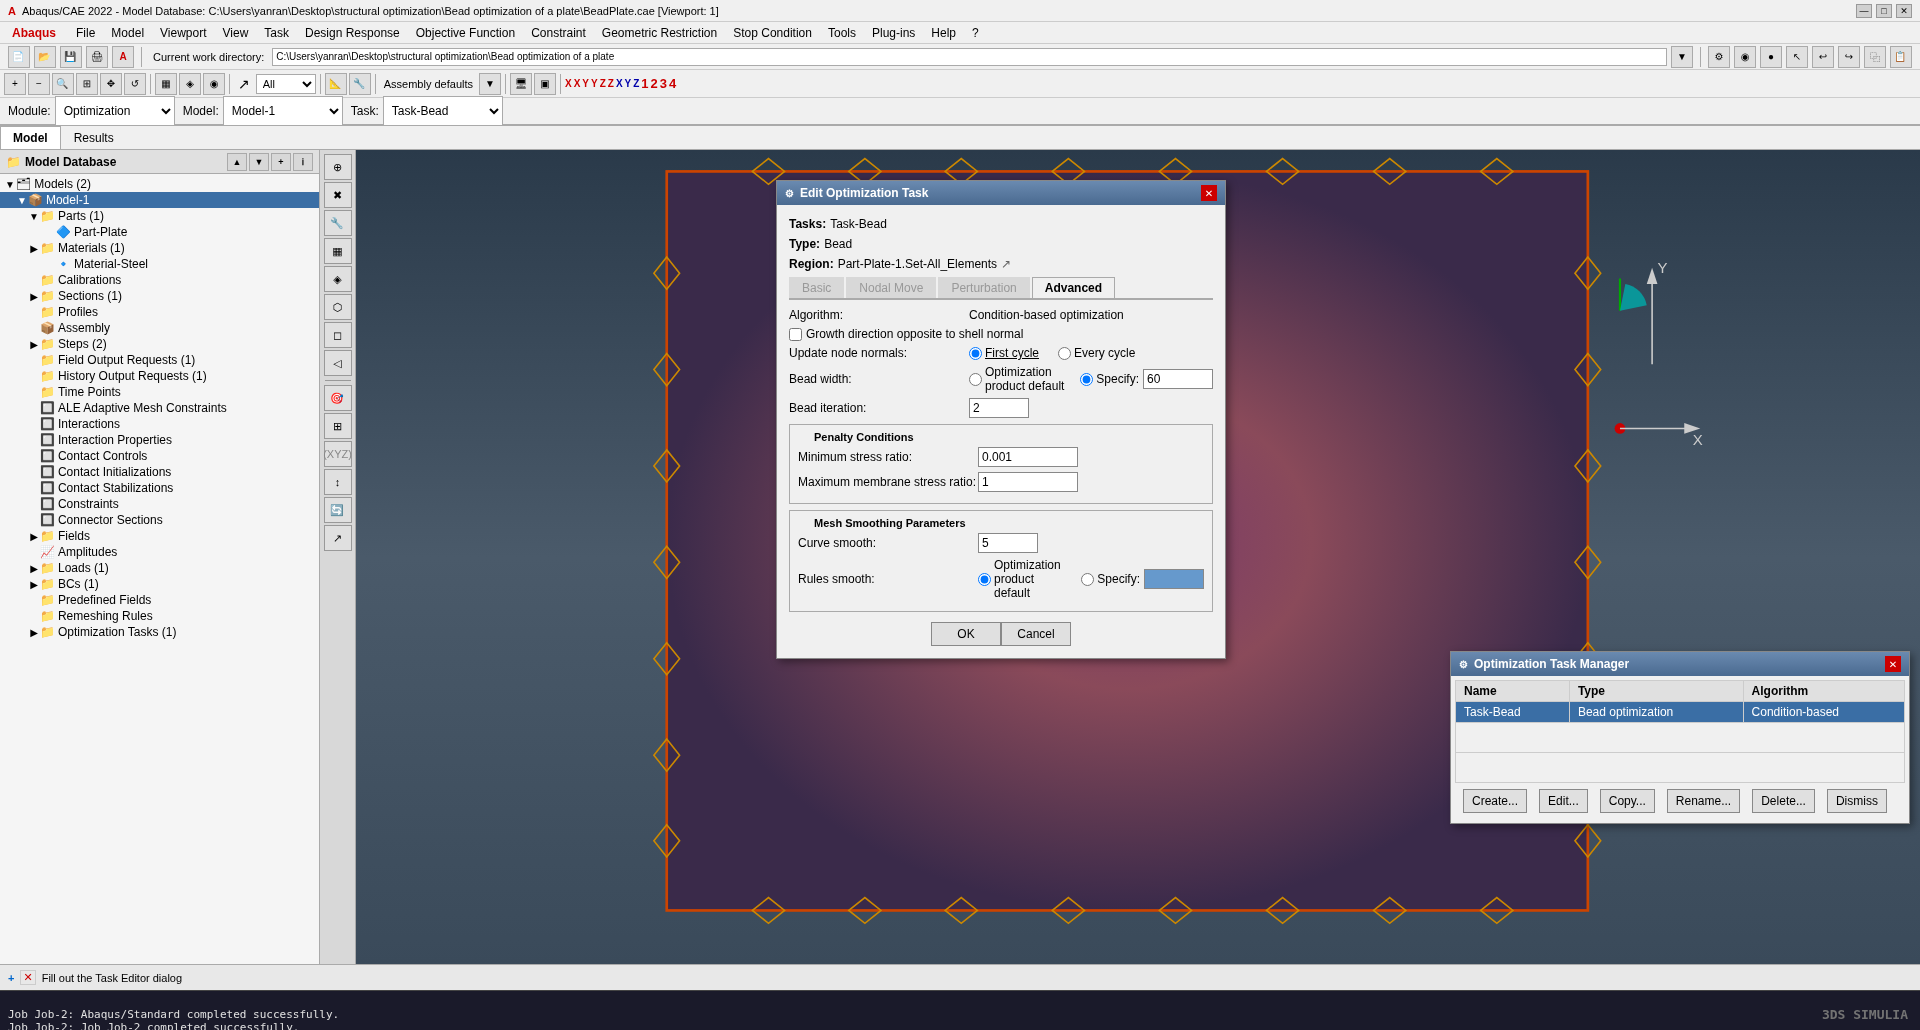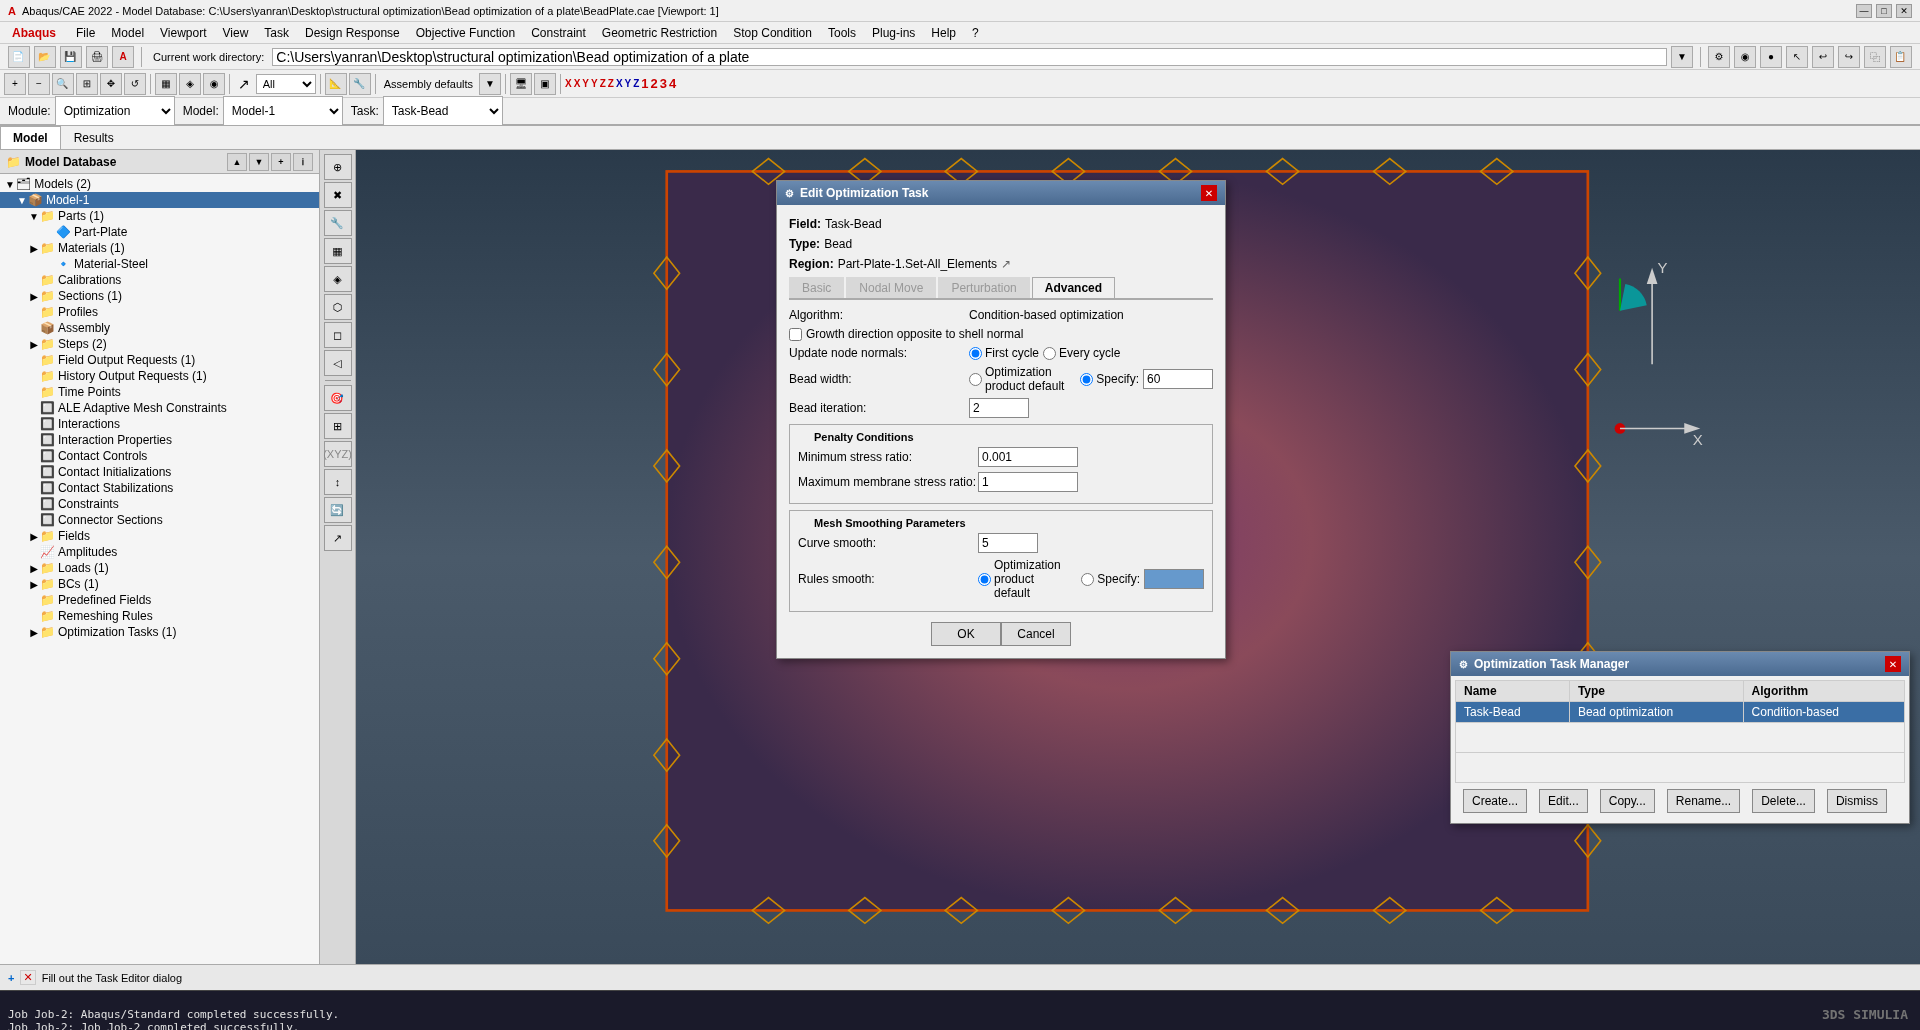--- a/index.html
+++ b/index.html
@@ -11,21 +11,21 @@
     .title-btn { width: 16px; height: 14px; background: #d0d0d0; border: 1px solid #999; font-size: 9px; display: flex; align-items: center; justify-content: center; cursor: pointer; }
 
     
     .menu-bar { background: #f0f0f0; height: 22px; display: flex; align-items: center; padding: 0 4px; border-bottom: 1px solid #ccc; font-size: 12px; }
     .menu-bar-item { padding: 2px 8px; cursor: pointer; }
     .menu-bar-item.abaqus-icon { font-weight: bold; color: #c00; margin-right: 4px; }
     .toolbar-sep { width: 1px; height: 20px; background: #aaa; margin: 0 3px; }
     .toolbar-btn { width: 22px; height: 22px; background: #e0e0e0; border: 1px solid #aaa; display: flex; align-items: center; justify-content: center; cursor: pointer; font-size: 10px; }
     .toolbar-label { font-size: 11px; padding: 0 4px; }
     .cwd-bar { background: #f0f0f0; height: 26px; display: flex; align-items: center; padding: 0 8px; border-bottom: 1px solid #ccc; font-size: 11px; gap: 4px; }
-    .cwd-input { flex: 1; height: 18px; border: 1px solid #aaa; font-size: 14px; padding: 0 3px; }
+    .cwd-input { flex: 1; height: 18px; border: 1px solid #aaa; font-size: 10px; padding: 0 3px; }
 
     
     .toolbar2 { background: #f0f0f0; height: 28px; display: flex; align-items: center; padding: 0 4px; border-bottom: 1px solid #ccc; gap: 2px; }
     .toolbar2-btn { width: 22px; height: 22px; background: #e0e0e0; border: 1px solid #aaa; display: flex; align-items: center; justify-content: center; cursor: pointer; font-size: 10px; }
     .toolbar2-combo { height: 20px; border: 1px solid #aaa; background: white; font-size: 11px; padding: 0 2px; min-width: 60px; }
     .toolbar2-sep { width: 1px; height: 20px; background: #aaa; margin: 0 2px; }
 
     
     .module-bar { background: #f0f0f0; height: 28px; display: flex; align-items: center; padding: 0 8px; border-bottom: 2px solid #aaa; gap: 8px; font-size: 12px; }
     .module-bar-group { display: flex; align-items: center; gap: 4px; }
@@ -510,21 +510,21 @@
 
     
     <div class="dialog" style="left:420px; top:30px; width:450px;">
       <div class="dialog-titlebar">
         <span style="margin-right:6px; font-size:10px;">⚙</span>
         <span>Edit Optimization Task</span>
         <button class="dialog-close">✕</button>
       </div>
       <div class="dialog-body">
         <div class="dialog-row">
-          <span class="dialog-label">Field:</span>
+          <span class="dialog-label">Tasks:</span>
           <span class="dialog-value">Task-Bead</span>
         </div>
         <div class="dialog-row">
           <span class="dialog-label">Type:</span>
           <span class="dialog-value">Bead</span>
         </div>
         <div class="dialog-row">
           <span class="dialog-label">Region:</span>
           <span class="dialog-value">Part-Plate-1.Set-All_Elements</span>
           <span style="margin-left:4px; color:#666;">↗</span>
@@ -545,21 +545,21 @@
           </div>
 
           <div class="form-row">
             <input type="checkbox" class="form-checkbox" style="">
             <span>Growth direction opposite to shell normal</span>
           </div>
 
           <div class="form-row">
             <span class="form-label">Update node normals:</span>
             <input type="radio" name="update_normals" class="form-radio" checked="" style="">
-            <span style="margin-right:4px;">First cycle</span>
+            <span style="margin-right:19px;text-decoration:underline;">First cycle</span>
             <input type="radio" name="update_normals" class="form-radio" style="">
             <span>Every cycle</span>
           </div>
 
           <div class="form-row">
             <span class="form-label">Bead width:</span>
             <input type="radio" name="bead_width" class="form-radio" style="">
             <span style="margin-right:8px;">Optimization product default</span>
             <input type="radio" name="bead_width" class="form-radio" checked="" style="">
             <span style="margin-right:4px;">Specify:</span>

